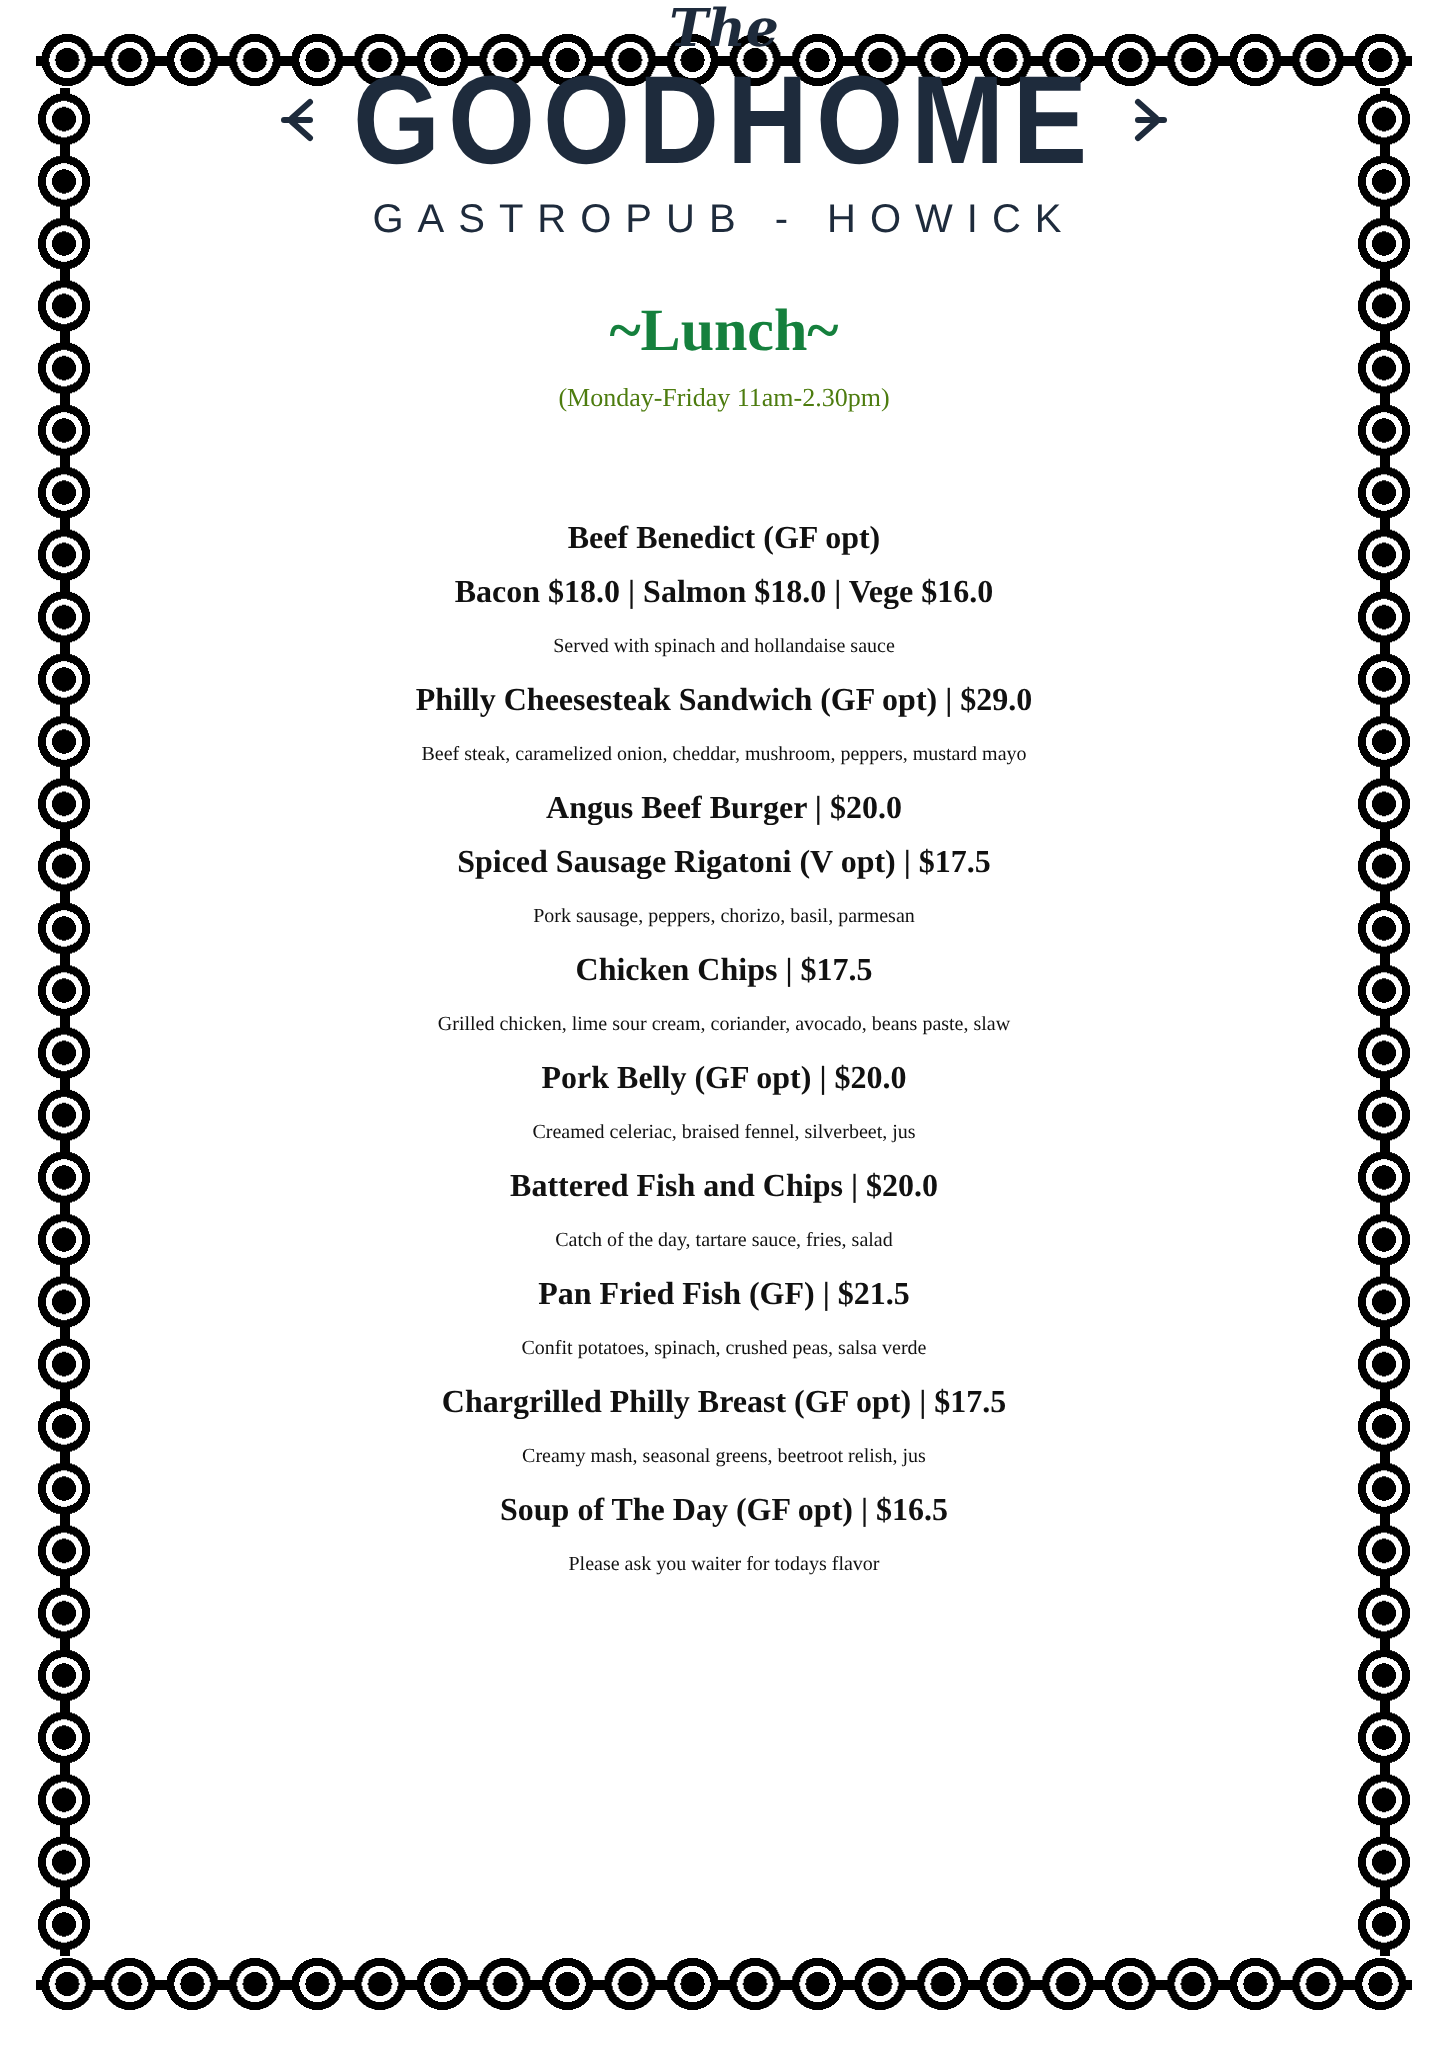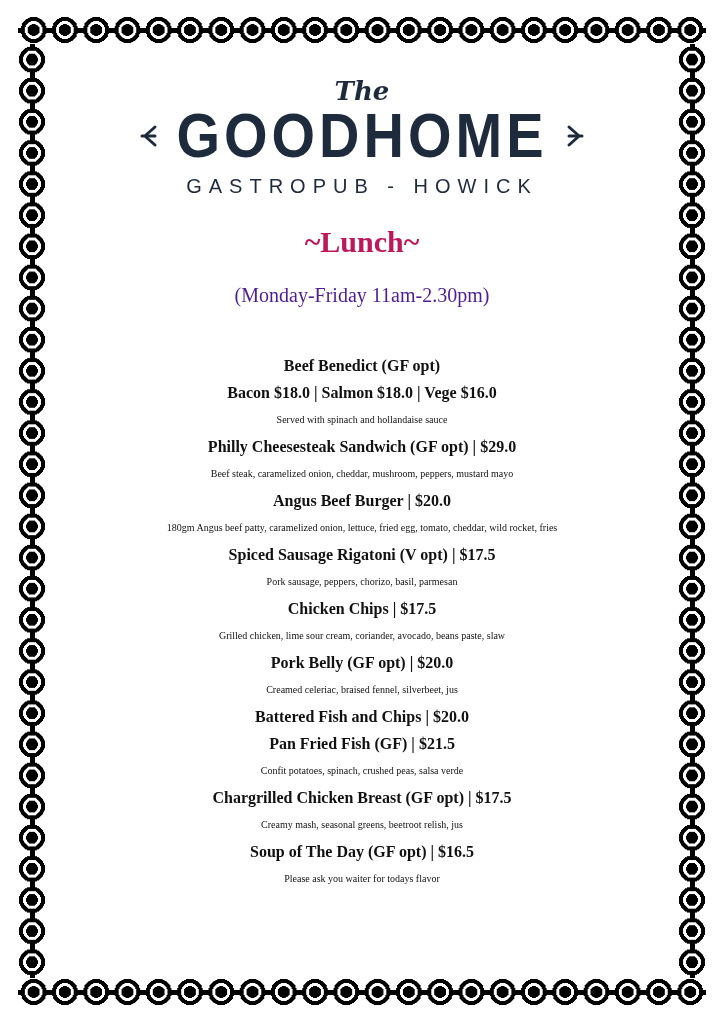--- a/index.html
+++ b/index.html
@@ -32,40 +32,40 @@
       radial-gradient(circle, var(--border-black) 0 6px, #ffffff 6px 9px, var(--border-black) 9px 13px, transparent 13px),
       linear-gradient(var(--border-black), var(--border-black));
     background-size:28px calc(100%/30), 5px 100%;
     background-position:0 0, 50% 0;
     background-repeat:repeat-y, no-repeat;
   }
   .b-left{left:18px;}
   .b-right{right:18px;}
   
   .content{position:absolute;left:46px;right:46px;top:0;text-align:center;}
-  .logo{margin-top:76px;color:var(--navy);}
+  .logo{color:var(--navy);}
   .logo-the{
     font-family:"DejaVu Serif", serif;font-style:italic;font-weight:700;
     font-size:26px;line-height:30px;
   }
   .logo-row{display:flex;justify-content:center;align-items:center;gap:16px;margin-top:2px;}
   .logo-word{
     font-family:"Liberation Sans", sans-serif;font-weight:700;
     font-size:56px;letter-spacing:4px;line-height:56px;
     transform:scaleY(1.12);display:inline-block;
   }
   .fleuron{flex:0 0 auto;}
   .logo-sub{
     font-family:"Liberation Sans", sans-serif;
     font-size:20px;letter-spacing:7px;margin-top:10px;line-height:24px;
   }
   .menu-title{
-    margin:26px 0 0 0;font-size:30px;font-weight:700;line-height:36px;color:#be185d;
+    margin:26px 0 0 0;font-size:30px;font-weight:700;line-height:36px;color:#15803d;
   }
-  .menu-hours{margin-top:24px;font-size:20px;line-height:22px;color:#4c1d95;}
+  .menu-hours{margin-top:4px;font-size:13px;line-height:22px;color:#4d7c0f;}
   .menu-items{margin-top:46px;}
   .line{line-height:27px;white-space:nowrap;font-size:10px;}
   .line.bold{font-weight:700;font-size:16px;}
 </style>
 </head>
 <body>
 
 <div>
 
   <div class="bstrip b-top"></div>
@@ -101,43 +101,43 @@
           <div class="line bold"><span>Beef Benedict (GF opt)</span></div>
           <div class="line bold">Bacon $18.0 | Salmon $18.0 | Vege $16.0</div>
           <div class="line">Served with spinach and hollandaise sauce</div>
         </div>
         <div>
           <div class="line bold"><span>Philly Cheesesteak Sandwich (GF opt)</span> <span>|</span> <span>$29.0</span></div>
           <div class="line">Beef steak, caramelized onion, cheddar, mushroom, peppers, mustard mayo</div>
         </div>
         <div>
           <div class="line bold"><span>Angus Beef Burger</span> <span>|</span> <span>$20.0</span></div>
-          <div class="line">180gm Angus beef patty, caramelized onion, lettuce, fried egg, tomato, cheddar, wild rocket, fries</div>
         </div>
         <div>
           <div class="line bold"><span>Spiced Sausage Rigatoni (V opt)</span> <span>|</span> <span>$17.5</span></div>
           <div class="line">Pork sausage, peppers, chorizo, basil, parmesan</div>
         </div>
         <div>
           <div class="line bold"><span>Chicken Chips</span> <span>|</span> <span>$17.5</span></div>
           <div class="line">Grilled chicken, lime sour cream, coriander, avocado, beans paste, slaw</div>
         </div>
         <div>
           <div class="line bold"><span>Pork Belly (GF opt)</span> <span>|</span> <span>$20.0</span></div>
           <div class="line">Creamed celeriac, braised fennel, silverbeet, jus</div>
         </div>
         <div>
           <div class="line bold"><span>Battered Fish and Chips</span> <span>|</span> <span>$20.0</span></div>
+          <div class="line">Catch of the day, tartare sauce, fries, salad</div>
         </div>
         <div>
           <div class="line bold"><span>Pan Fried Fish (GF)</span> <span>|</span> <span>$21.5</span></div>
           <div class="line">Confit potatoes, spinach, crushed peas, salsa verde</div>
         </div>
         <div>
-          <div class="line bold"><span>Chargrilled Chicken Breast (GF opt)</span> <span>|</span> <span>$17.5</span></div>
+          <div class="line bold"><span>Chargrilled Philly Breast (GF opt)</span> <span>|</span> <span>$17.5</span></div>
           <div class="line">Creamy mash, seasonal greens, beetroot relish, jus</div>
         </div>
         <div>
           <div class="line bold"><span>Soup of The Day (GF opt)</span> <span>|</span> <span>$16.5</span></div>
           <div class="line">Please ask you waiter for todays flavor</div>
         </div>
       </div>
 
   </div>
 </div>

